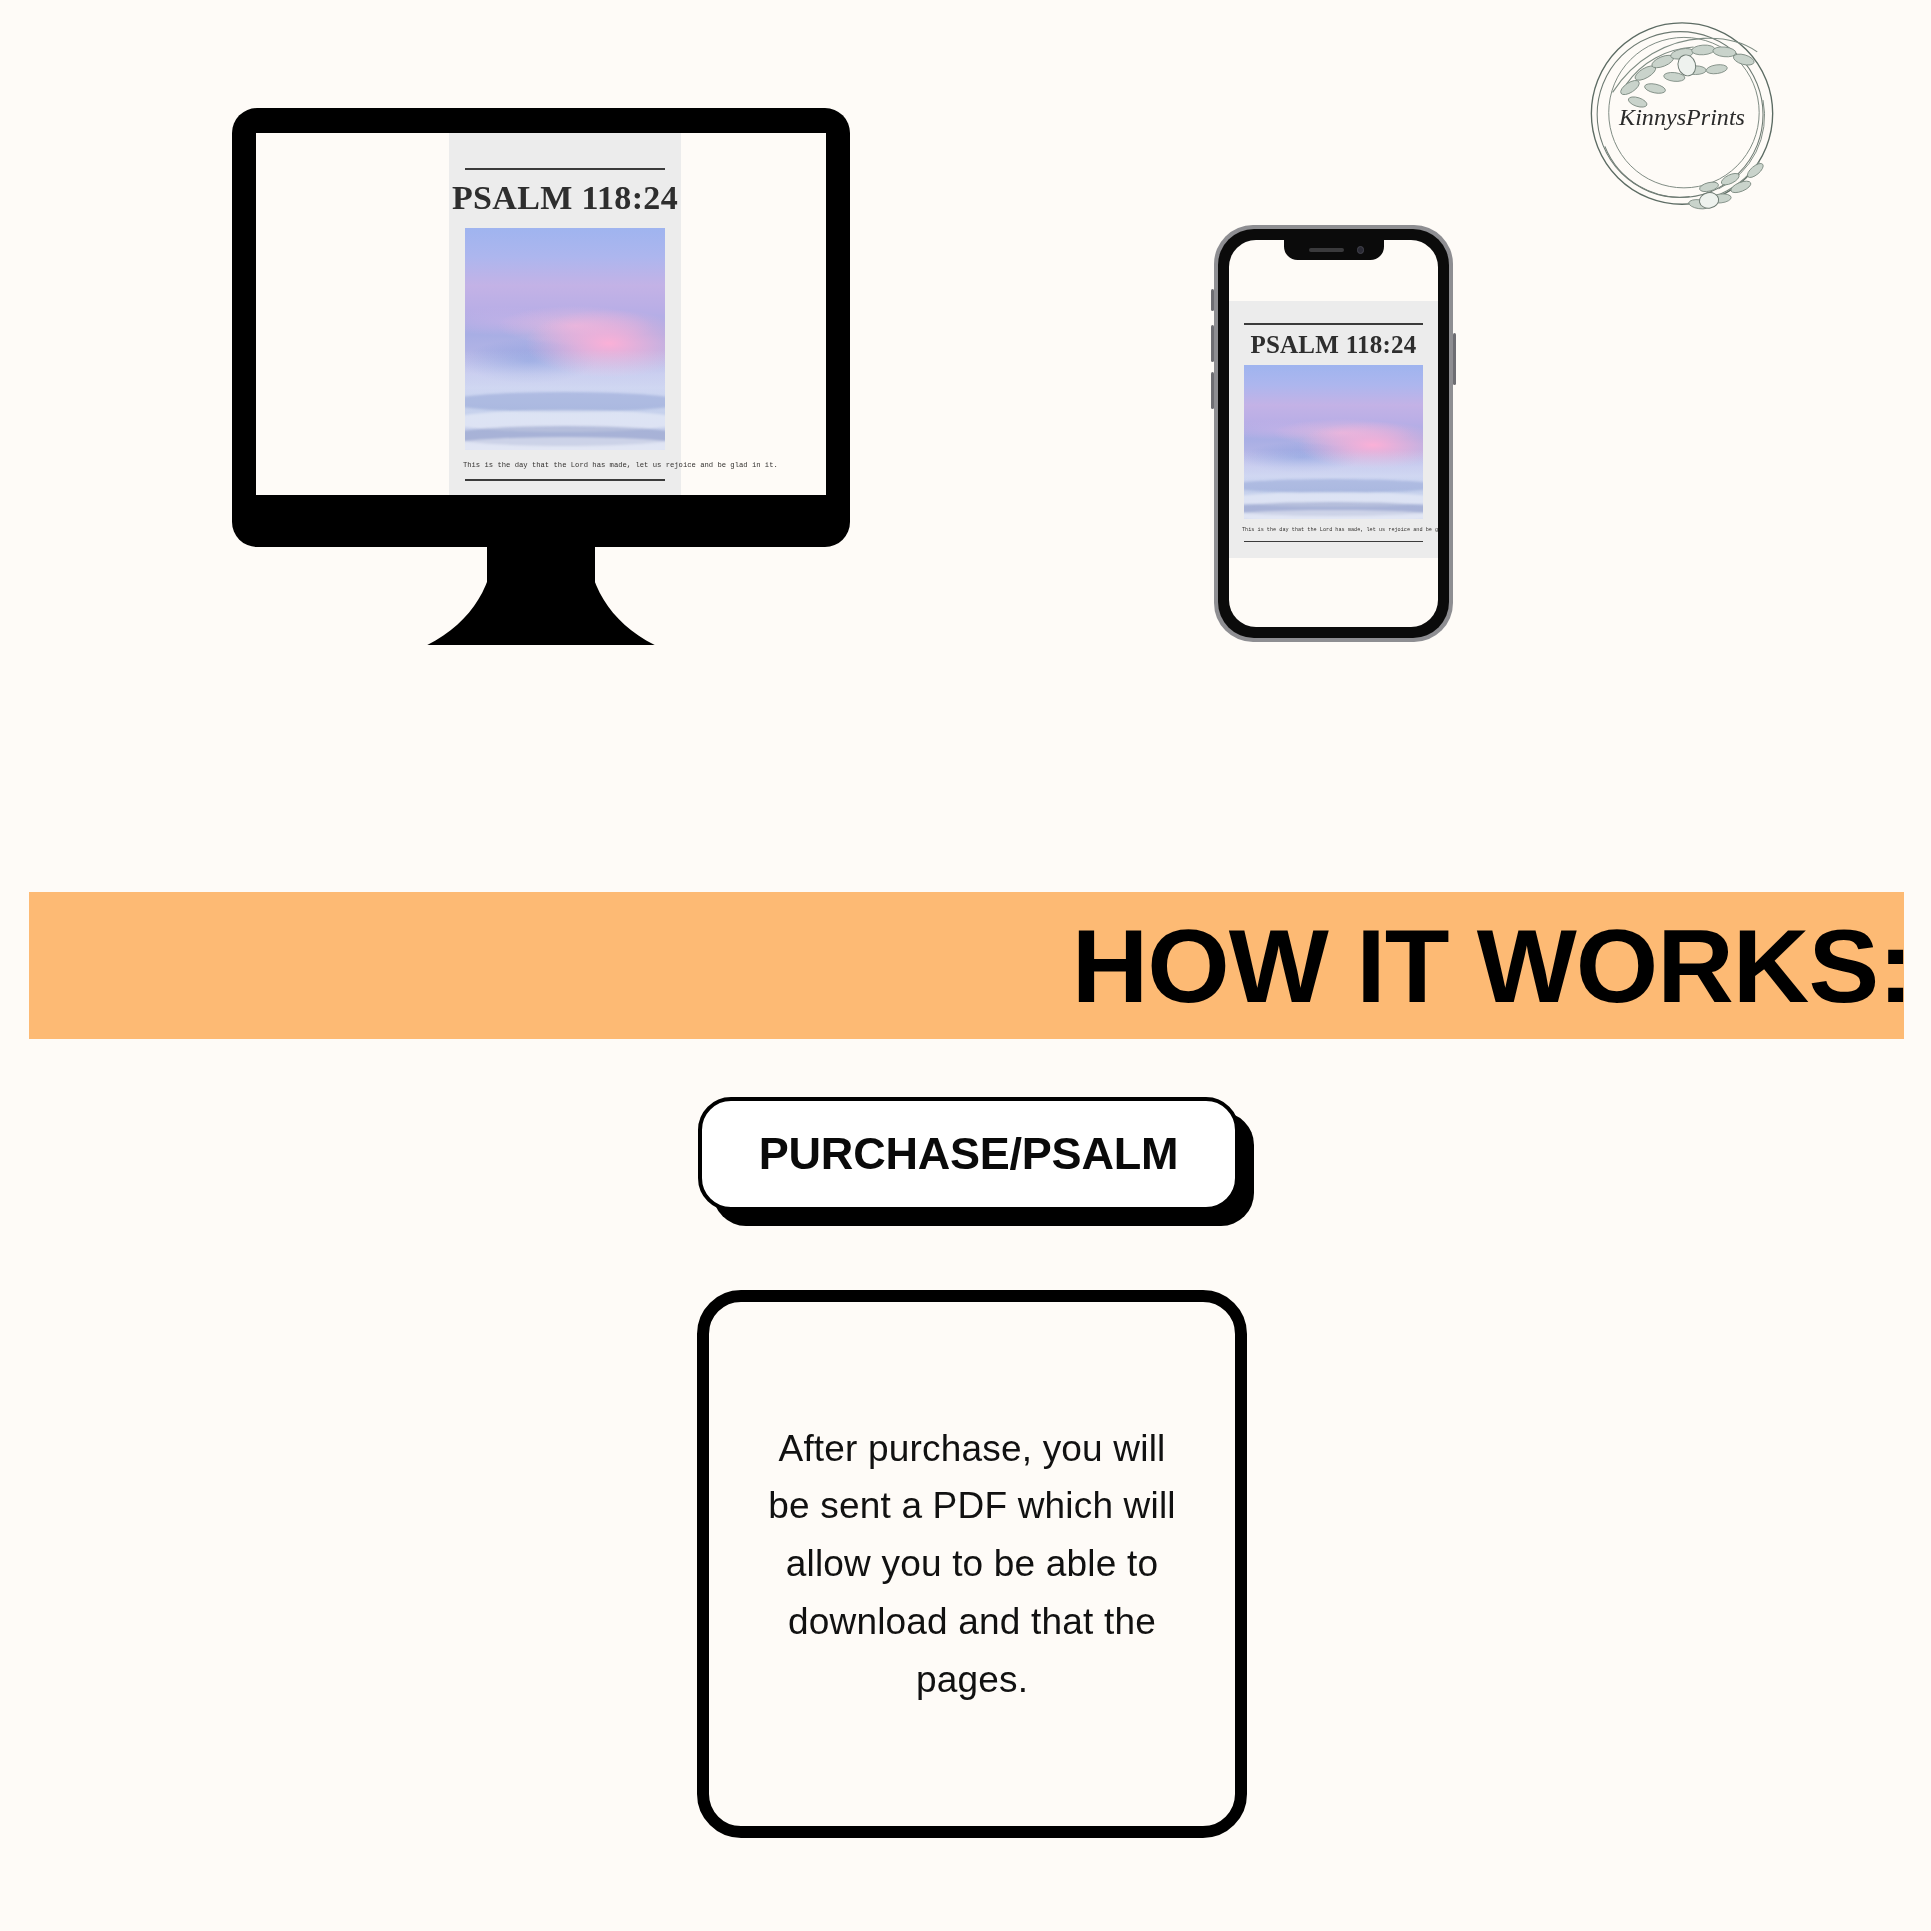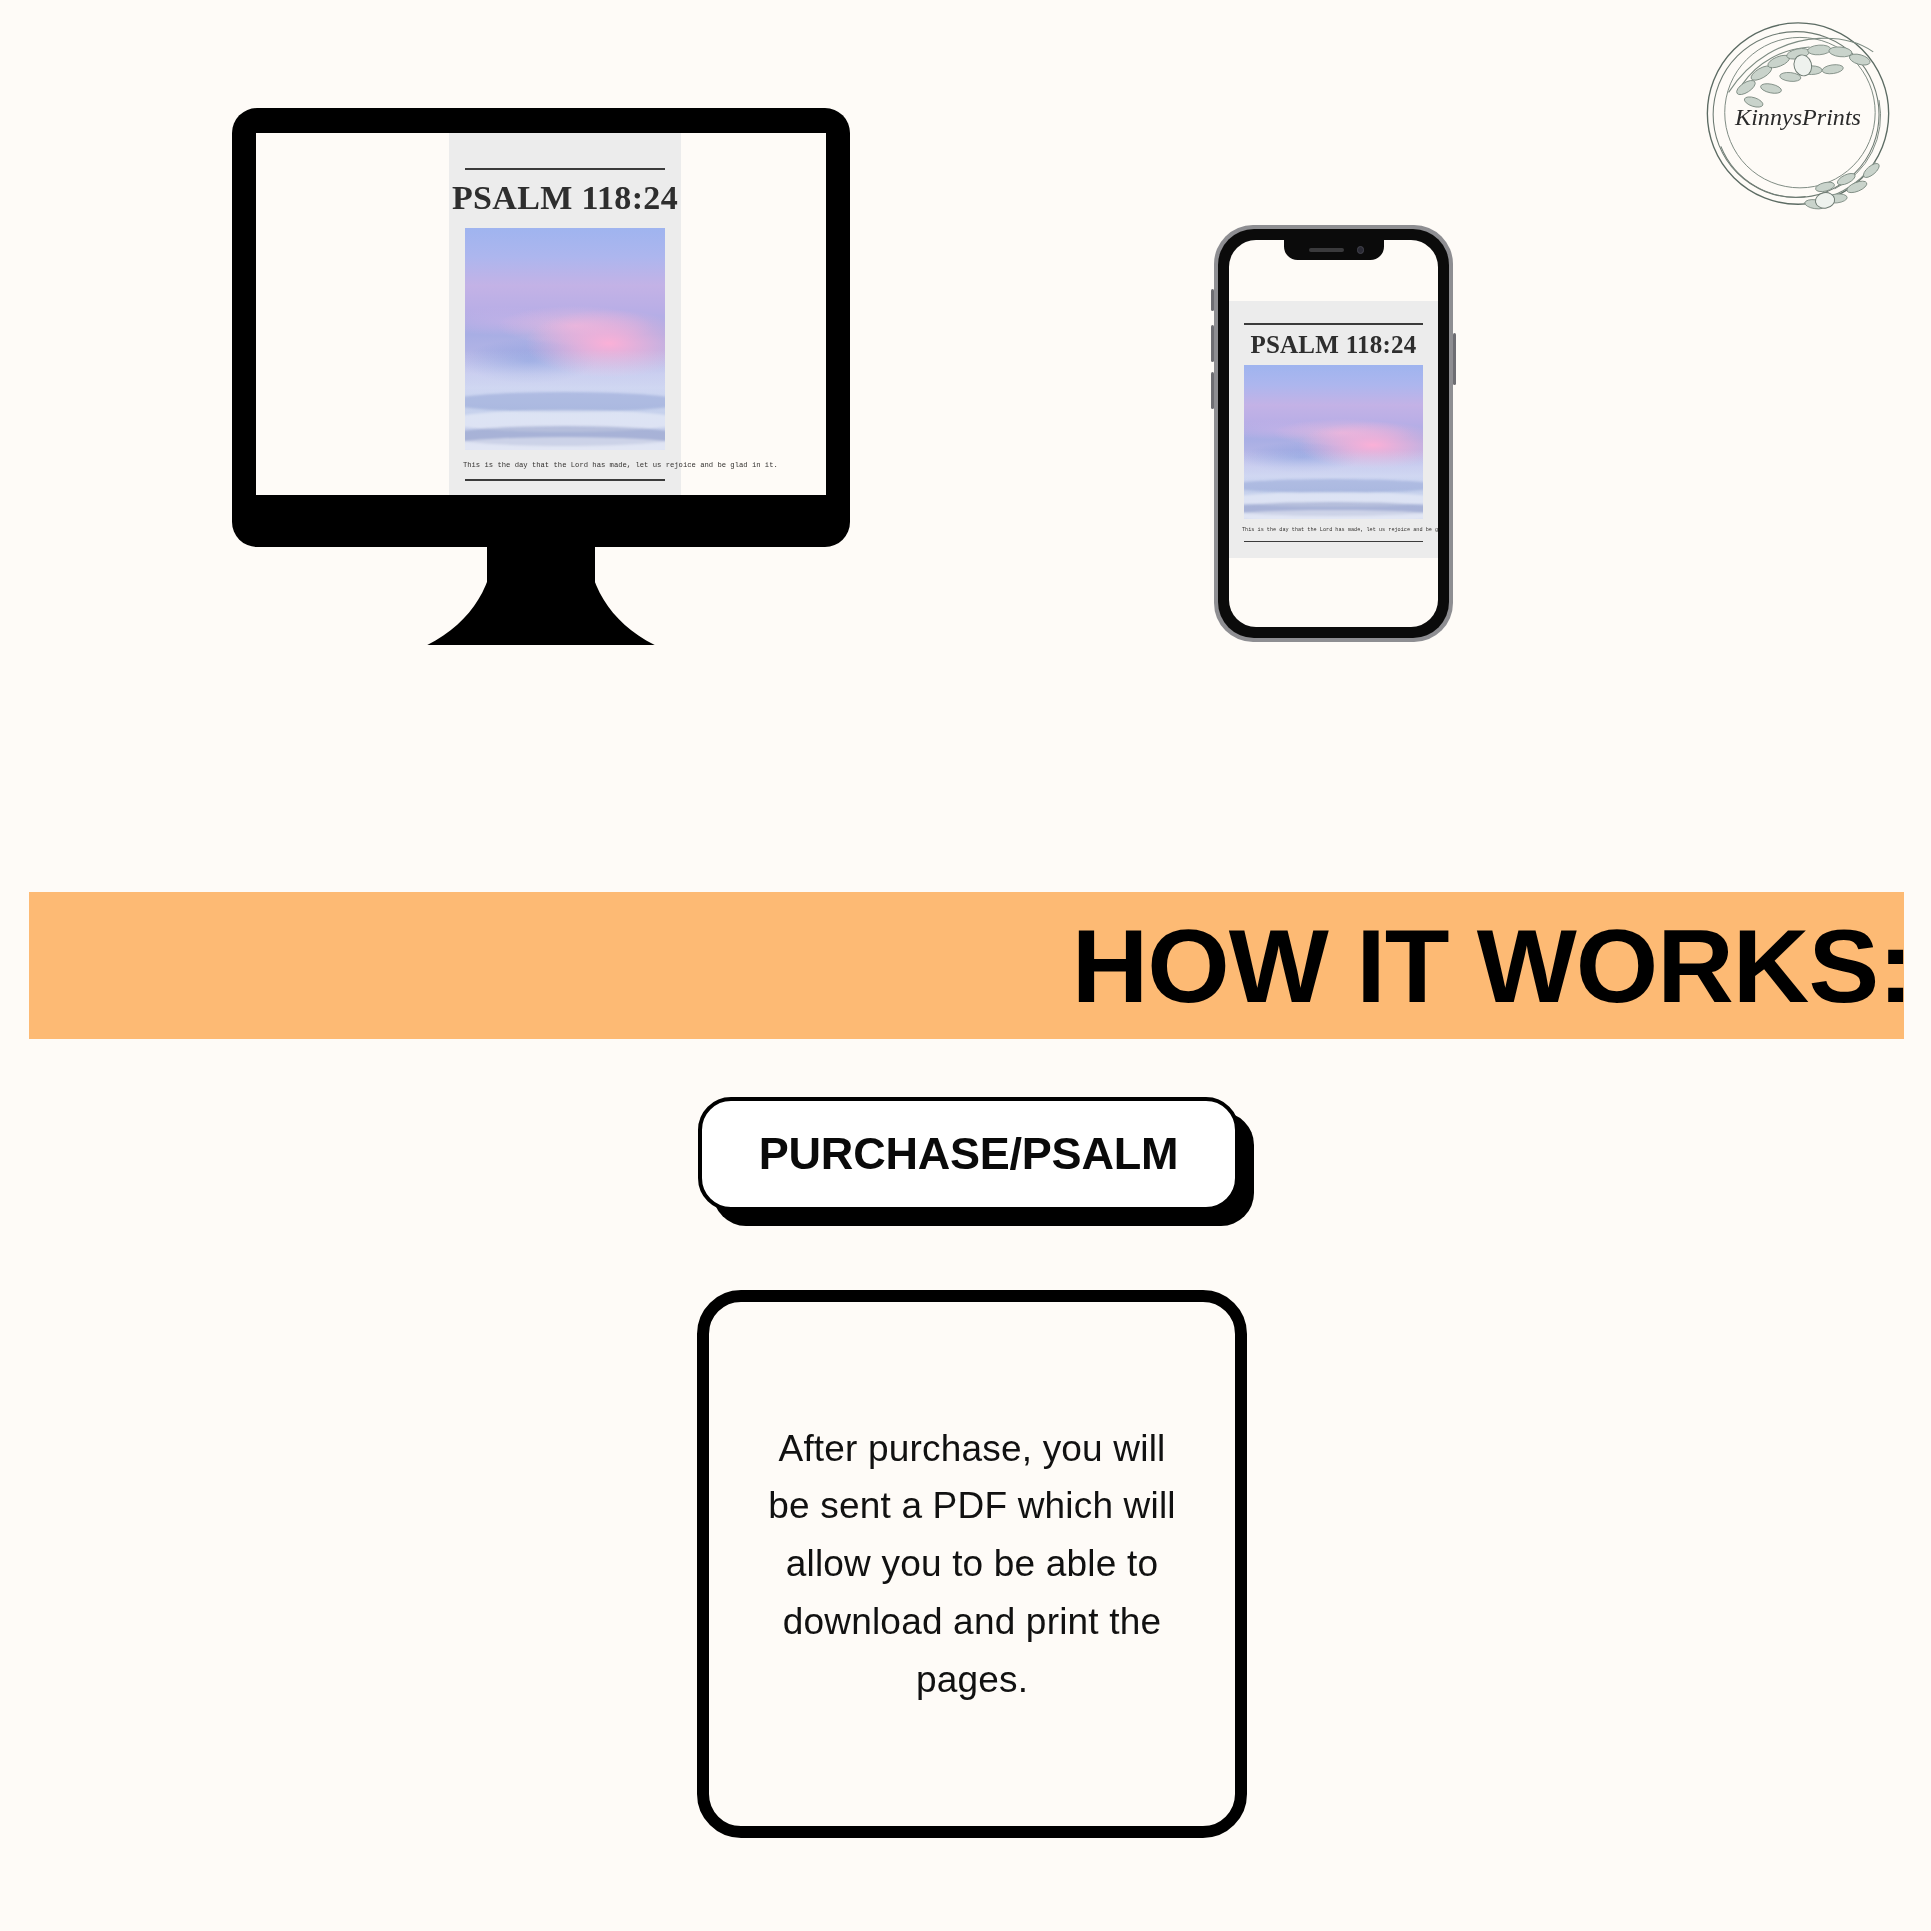--- a/index.html
+++ b/index.html
@@ -11,21 +11,21 @@
     height: 1931px;
     background: #FEFBF7;
     font-family: "Liberation Sans", sans-serif;
     overflow: hidden;
     position: relative;
   }
 
   
   .logo-wrap {
     position: absolute;
-    left: 1690px;
+    left: 1574px;
     top: 17.4px;
     width: 217px;
     height: 198px;
   }
   .logo-wrap svg { display: block; width: 100%; height: 100%; }
 
   
   .monitor {
     position: absolute;
     left: 232px;
@@ -439,15 +439,15 @@
 </div>
 
 <div class="purchase-btn">
   <div class="shade"></div>
   <div class="face">
     <span class="purchase-label">PURCHASE/PSALM</span>
   </div>
 </div>
 
 <div class="info-box">
-  <div class="info-text">After purchase, you will be sent a PDF which will allow you to be able to download and print the pages.</div>
+  <div class="info-text">After purchase, you will be sent a PDF which will allow you to be able to download and that the pages.</div>
 </div>
 
 
 </body></html>

